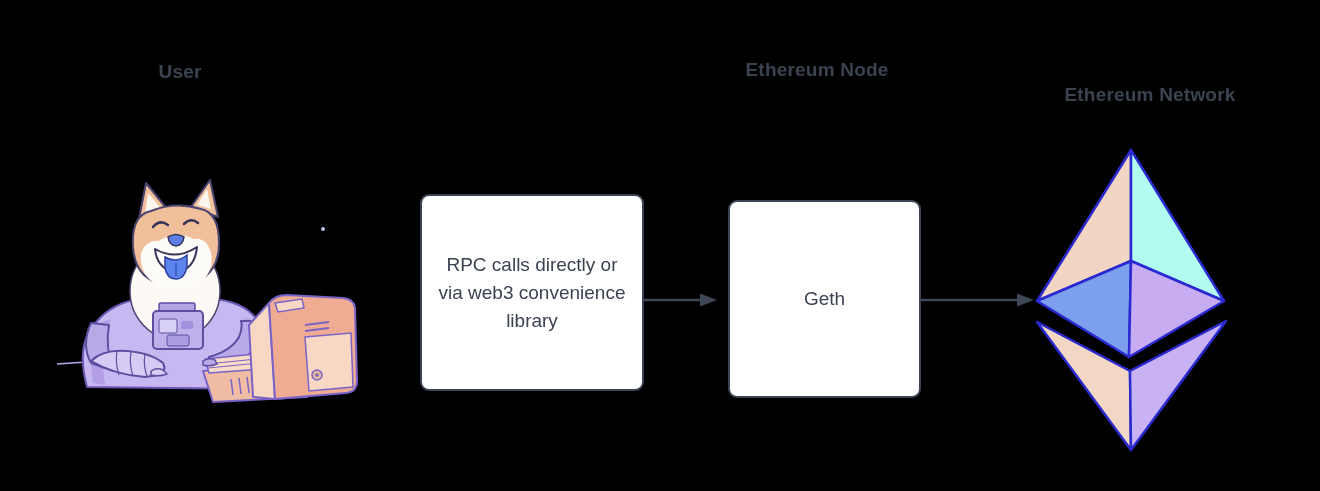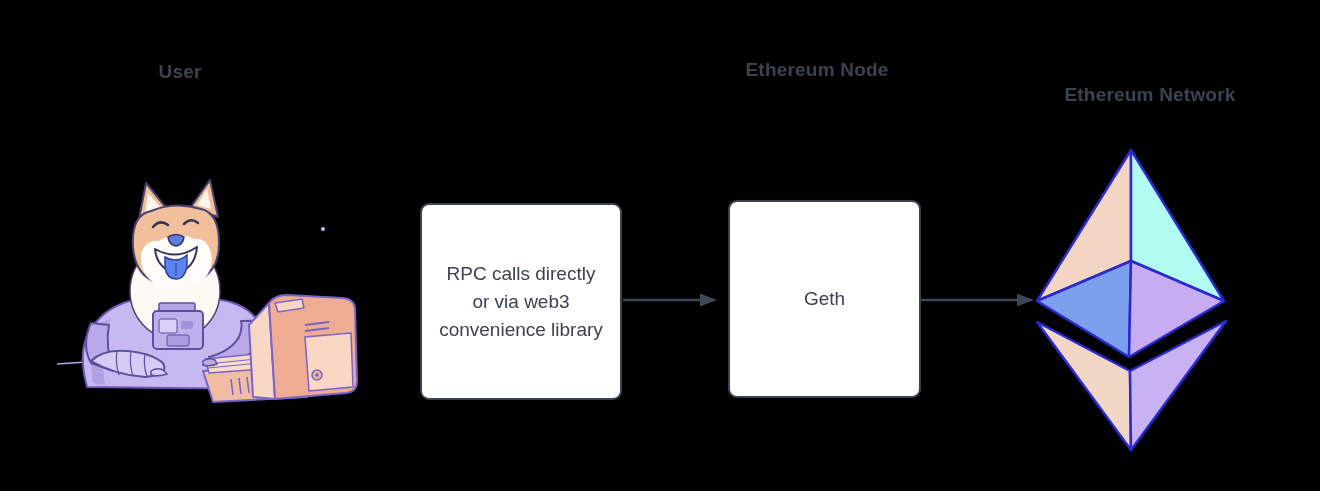--- a/index.html
+++ b/index.html
@@ -34,21 +34,21 @@
     border-radius: 9px;
     box-sizing: border-box;
     display: flex;
     align-items: center;
     justify-content: center;
     text-align: center;
     color: #3b4252;
     font-size: 19px;
     line-height: 28px;
   }
-  #box-webapp { left: 420px; top: 203px; width: 202px; height: 197px; padding: 0 14px; }
+  #box-webapp { left: 420px; top: 194px; width: 224px; height: 197px; padding: 0 14px; }
   #box-geth   { left: 720px; top: 200px; width: 193px; height: 198px; margin-left: 8px; }
   .arrow-layer {
     position: absolute;
     left: 0; top: 0;
     width: 1320px; height: 491px;
     pointer-events: none;
   }
   #doge-illustration {
     position: absolute;
     left: 55px; top: 175px;

